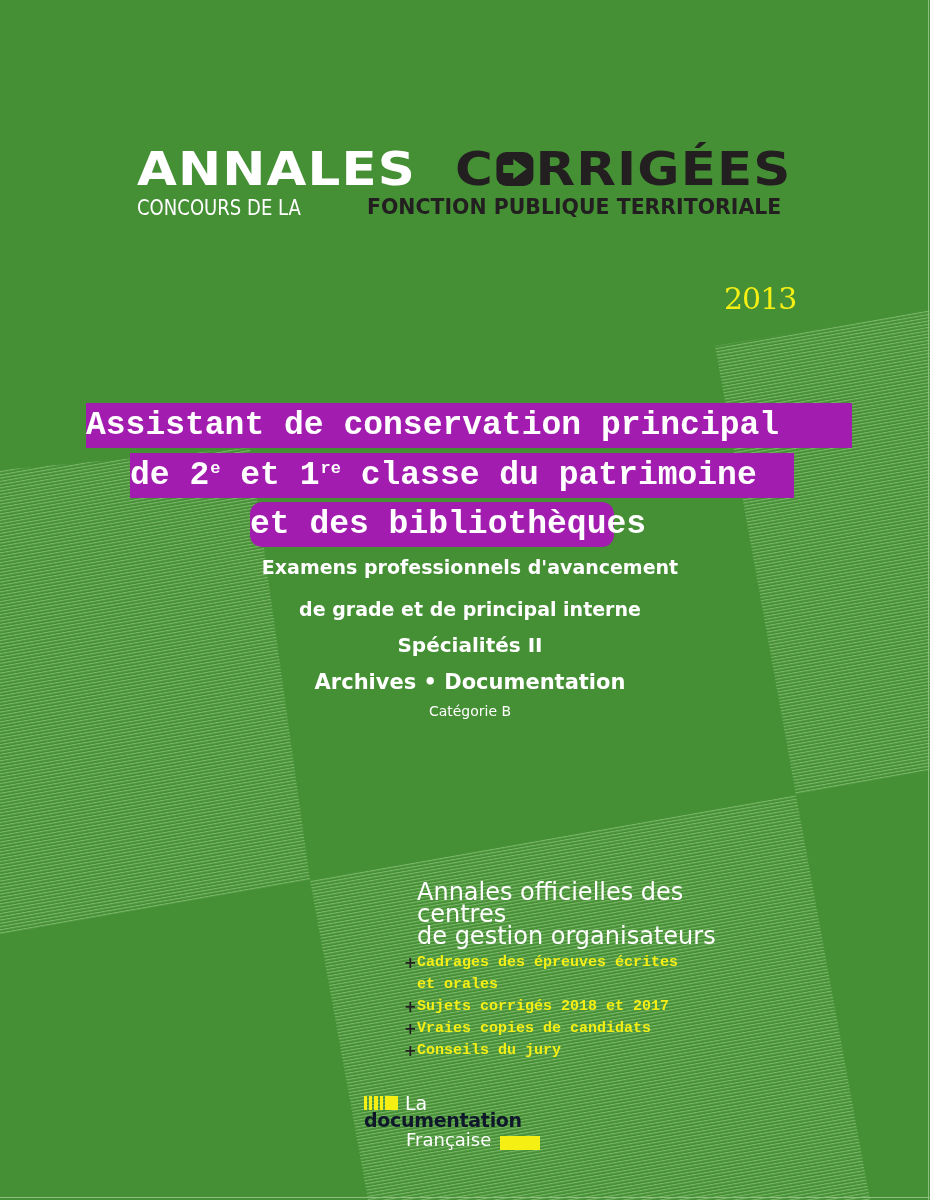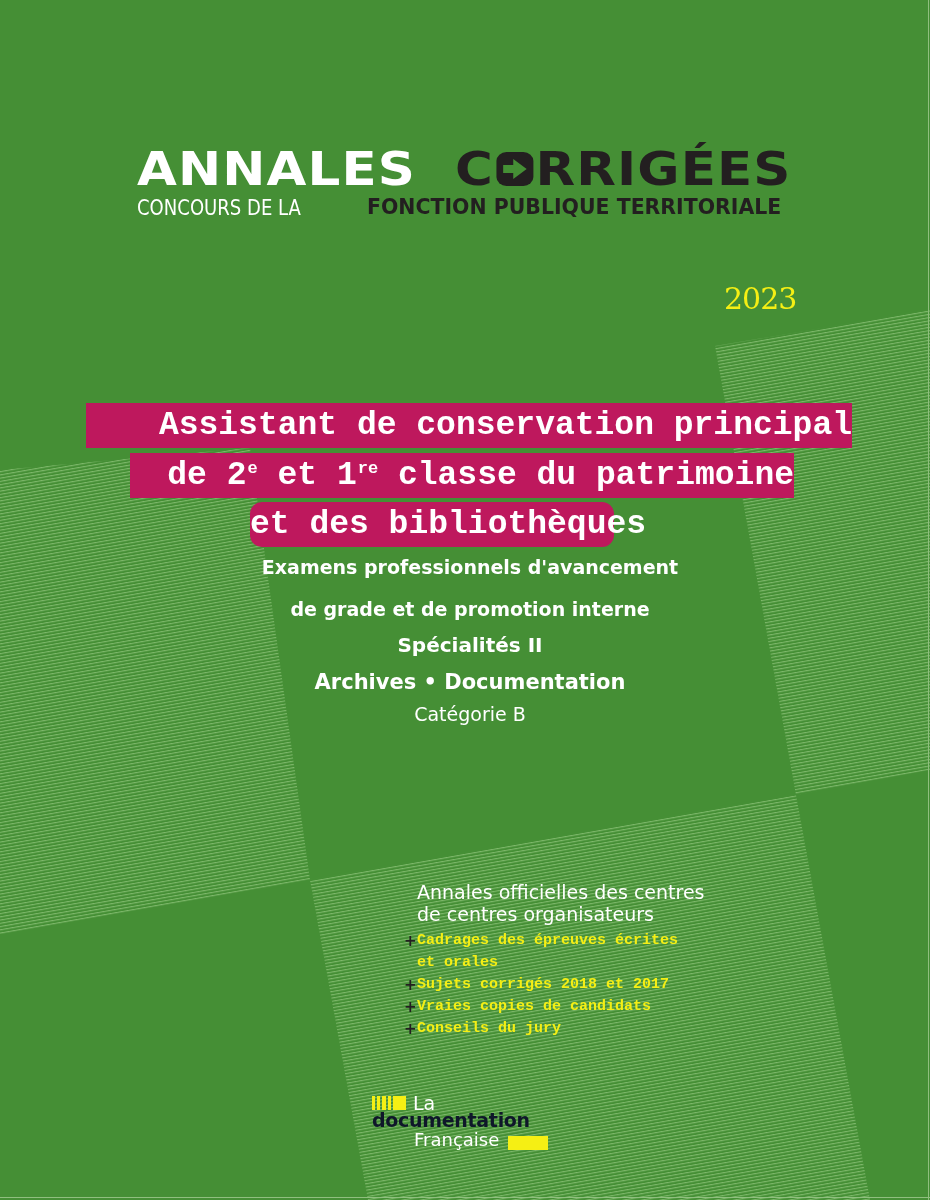--- a/index.html
+++ b/index.html
@@ -14,41 +14,41 @@
   .brand-annales { font-family:"DejaVu Sans", sans-serif; font-weight:bold; font-size:46px; color:#ffffff; letter-spacing:1px; line-height:46px; transform:scaleX(1.12); transform-origin:left center; }
   .brand-corrigees { font-family:"DejaVu Sans", sans-serif; font-weight:bold; font-size:46px; color:#231f20; letter-spacing:1px; line-height:46px; display:flex; align-items:center; position:absolute; left:318px; top:0; transform:scaleX(1.12); transform-origin:left center; }
   .arrow-o { display:inline-block; width:33px; height:34px; background:#231f20; border-radius:9px; position:relative; margin:0 2px; }
   .arrow-o svg { position:absolute; left:4px; top:6px; }
   .sub-line { margin-top:2px; font-size:23px; line-height:26px; white-space:nowrap; }
   .sub-light { color:#ffffff; font-family:"DejaVu Sans", sans-serif; font-weight:normal; font-size:22px; transform:scaleX(0.82); display:inline-block; transform-origin:left center; }
   .sub-bold { color:#231f20; font-family:"DejaVu Sans", sans-serif; font-weight:bold; font-size:22px; display:inline-block; position:absolute; left:230px; top:48px; transform:scaleX(0.93); transform-origin:left center; }
 
   .year { position:absolute; left:724px; top:281px; font-family:"DejaVu Serif", serif; font-size:30px; color:#f5ef14; letter-spacing:-1px; }
 
-  .title-box { position:absolute; background:#be185d; color:#ffffff; font-family:"Liberation Mono", monospace; font-weight:bold; font-size:33px; line-height:45px; height:45px; white-space:nowrap; text-align:right; }
+  .title-box { position:absolute; background:#a21caf; color:#ffffff; font-family:"Liberation Mono", monospace; font-weight:bold; font-size:33px; line-height:45px; height:45px; white-space:nowrap; text-align:left; }
   .title-box sup { font-size:17px; vertical-align:top; line-height:24px; position:relative; top:4px; margin-left:1px; }
   #t1 { left:86px; top:403px; width:766px; }
   #t2 { left:130px; top:453px; width:664px; }
   #t3 { left:250px; top:502px; width:364px;border-radius:12px; }
 
   .subtitle { position:absolute; left:170px; width:600px; text-align:center; color:#ffffff; font-family:"DejaVu Sans", sans-serif; font-weight:bold; }
   .exam-line { font-size:19px; line-height:26px; }
   #exam1 { top:554px; }
   #exam2 { top:596px; }
   #spec { top:633px; font-size:20px; }
   #domains { top:670px; font-size:21px; }
-  #cat { top:703px; font-size:19px; font-weight:normal; }
+  #cat { top:703px; font-size:14px; font-weight:normal; }
 
   .features { position:absolute; left:417px; top:881px; width:360px; }
-  .features-intro { color:#ffffff; font-family:"DejaVu Sans", sans-serif; font-size:19px; line-height:22px; font-weight:normal; }
+  .features-intro { color:#ffffff; font-family:"DejaVu Sans", sans-serif; font-size:24px; line-height:22px; font-weight:normal; }
   .feature-list { margin-top:5px; list-style:none; padding:0; }
   .feature-item { position:relative; color:#f5ef14; font-family:"Liberation Mono", monospace; font-weight:bold; font-size:15px; line-height:22px; }
   .feature-item .plus { position:absolute; left:-13px; top:0; color:#231f20; font-family:"DejaVu Sans", sans-serif; font-weight:bold; font-size:15px; }
 
-  .publisher-logo { position:absolute; left:372px; top:1094px; width:180px; height:60px; }
+  .publisher-logo { position:absolute; left:364px; top:1094px; width:180px; height:60px; }
   .barcode { position:absolute; left:0; top:2px; width:38px; height:14px; display:flex; }
   .barcode span { display:block; height:14px; background:#f5ef14; margin-right:2px; }
   .logo-la { position:absolute; left:41px; top:-2px; color:#ffffff; font-family:"DejaVu Sans", sans-serif; font-size:19px; font-weight:normal; }
   .logo-doc { position:absolute; left:0; top:15px; color:#0f172a; font-family:"DejaVu Sans", sans-serif; font-weight:bold; font-size:19px; letter-spacing:-0.3px; }
   .logo-fr { position:absolute; left:42px; top:35px; color:#ffffff; font-family:"DejaVu Sans", sans-serif; font-size:18px; font-weight:normal; }
   .logo-rect { position:absolute; left:136px; top:42px; width:40px; height:14px; background:#f5ef14; }
 </style>
 </head>
 <body>
 
@@ -80,36 +80,36 @@
         </span>
         <span>RRIGÉES</span>
       </span>
     </div>
     <div class="sub-line">
       <span class="sub-light">CONCOURS DE LA</span>
       <span class="sub-bold">FONCTION PUBLIQUE TERRITORIALE</span>
     </div>
   </div>
 
-  <div class="year">2023</div>
+  <div class="year">2013</div>
 
   <div class="title-box" id="t1">Assistant de conservation principal</div>
   <div class="title-box" id="t2"><span>de 2</span><sup>e</sup><span> et 1</span><sup>re</sup><span> classe du patrimoine</span></div>
   <div class="title-box" id="t3">et des bibliothèques</div>
 
   <div class="subtitle exam-line" id="exam1">Examens professionnels d'avancement</div>
-  <div class="subtitle exam-line" id="exam2">de grade et de promotion interne</div>
+  <div class="subtitle exam-line" id="exam2">de grade et de principal interne</div>
   <div class="subtitle" id="spec">Spécialités II</div>
   <div class="subtitle" id="domains">Archives • Documentation</div>
   <div class="subtitle" id="cat">Catégorie B</div>
 
   <div class="features">
     <div class="features-intro">
       <div>Annales officielles des centres</div>
-      <div>de centres organisateurs</div>
+      <div>de gestion organisateurs</div>
     </div>
     <ul class="feature-list">
       <li class="feature-item">
         <span class="plus">+</span>
         <div>Cadrages des épreuves écrites</div>
         <div>et orales</div>
       </li>
       <li class="feature-item">
         <span class="plus">+</span>
         <div>Sujets corrigés 2018 et 2017</div>

